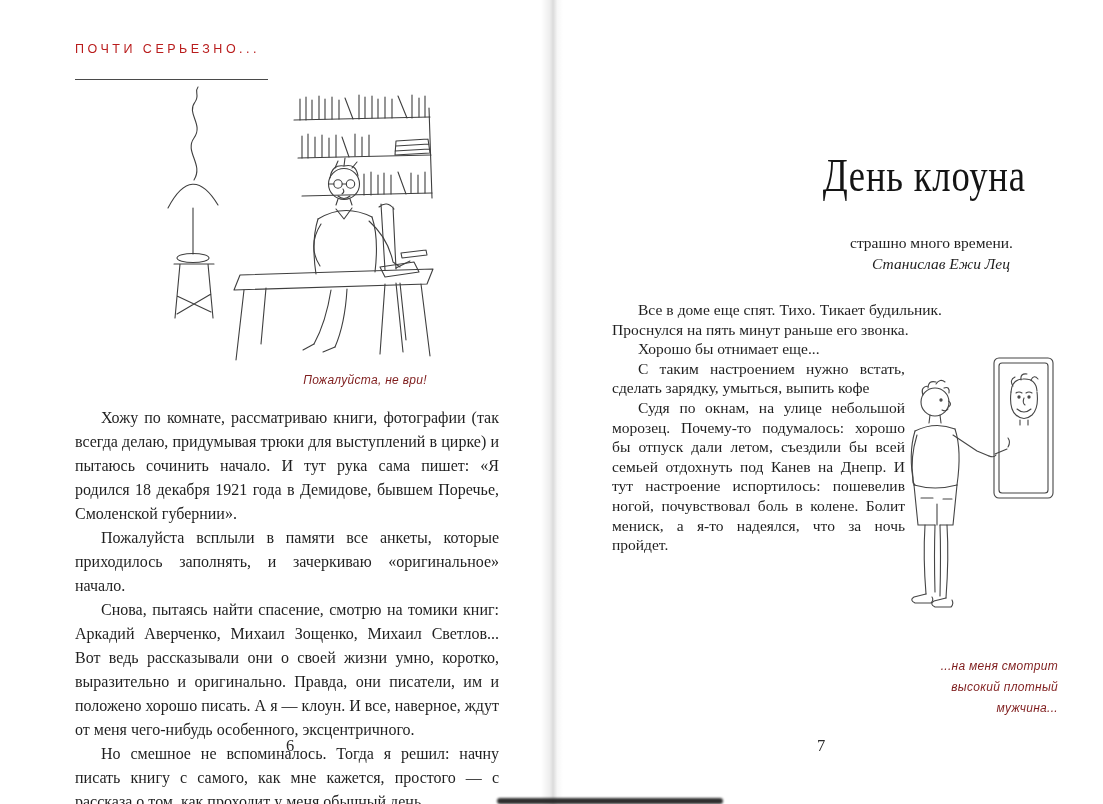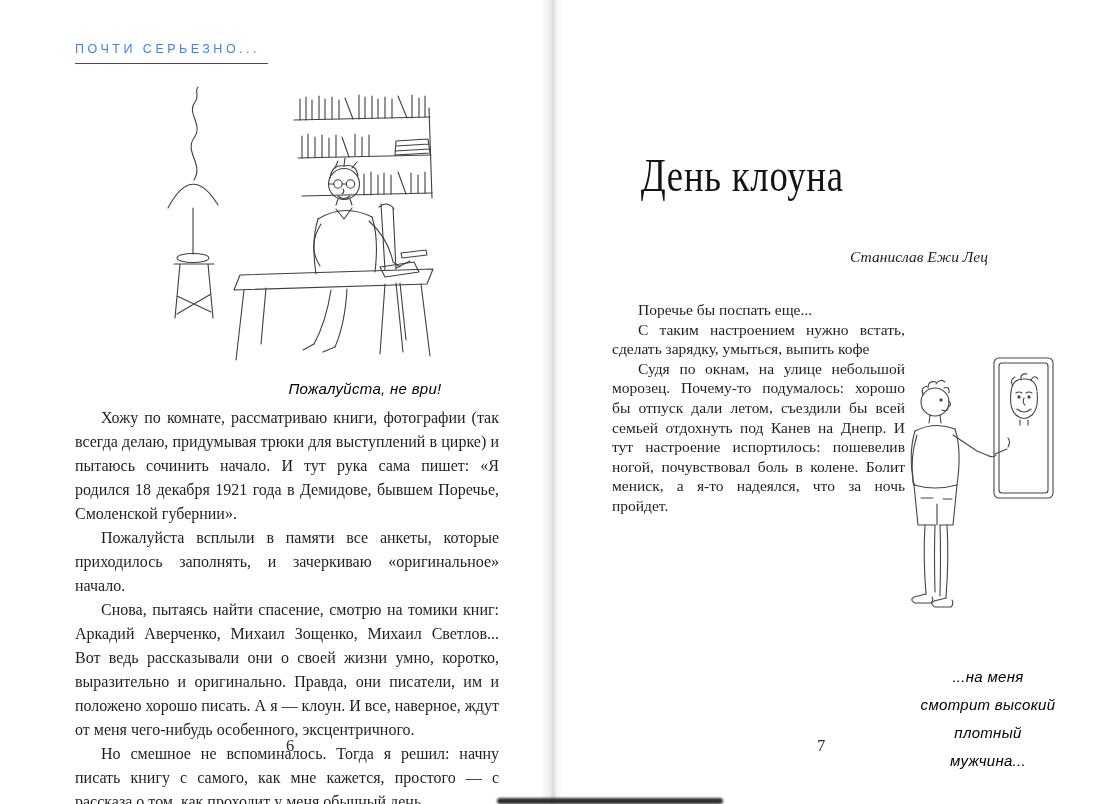--- a/index.html
+++ b/index.html
@@ -19,62 +19,62 @@
   .gutter-bottom{
     position:absolute;left:497px;top:798px;width:226px;height:6px;
     background:rgba(25,25,25,0.9);
     filter:blur(1px);
     border-radius:3px;
   }
   
   .running-header{
     position:absolute;left:75px;top:42px;width:193px;
     font-family:"Liberation Sans", sans-serif;
-    font-size:12.5px;letter-spacing:3.5px;color:#3b82f6;
-    padding-bottom:7px;border-bottom:1.4px solid #4a4a4a;
+    font-size:12.5px;letter-spacing:3.5px;color:#b91c1c;
+    padding-bottom:23px;border-bottom:1.4px solid #4a4a4a;
     white-space:nowrap;
   }
   
   .body-text{
     font-size:16px;line-height:24px;
     text-align:justify;
     hyphens:auto;-webkit-hyphens:auto;
   }
   .body-text p{margin:0;}
   .body-text p.indent{text-indent:26px;}
   .left-body{position:absolute;left:75px;top:406px;width:424px;}
   .right-body{position:absolute;left:612px;top:300px;width:330px;font-size:15.5px;line-height:19.6px;}
   .right-body .wrapped{width:293px;}
   
   .chapter-title{
-    position:absolute;left:612px;top:148px;width:418px;
-    text-align:left;
+    position:absolute;left:636px;top:148px;width:418px;
+    text-align:right;
   }
   .chapter-title .inner{
     display:inline-block;
     font-size:47px;font-weight:500;letter-spacing:1px;color:#141414;
     transform:scaleX(0.78);transform-origin:center;
     white-space:nowrap;
   }
   
   .epigraph{
     position:absolute;left:850px;top:233px;width:182px;
     font-size:15.5px;line-height:20px;color:#1f1f1f;
   }
   .epigraph .attr{
-    text-align:left;font-style:italic;margin-top:14px;
+    text-align:center;font-style:italic;margin-top:1px;
   }
   
   .caption{
     font-family:"Liberation Sans", sans-serif;
     font-style:italic;font-weight:300;
-    font-size:15px;color:#000000;letter-spacing:0.3px;margin-top:7px;
+    font-size:12px;color:#7f1d1d;letter-spacing:0.3px;
   }
   .left-caption{position:absolute;left:255px;top:373px;width:220px;text-align:center;}
-  .right-caption{position:absolute;left:918px;top:656px;width:140px;text-align:center;line-height:28px;}
+  .right-caption{position:absolute;left:918px;top:656px;width:140px;text-align:right;line-height:21px;}
   
   .page-number{position:absolute;width:418px;text-align:center;font-size:16.5px;color:#2a2a2a;}
   .pn-left{left:78px;top:736px;width:424px;}
   .pn-right{left:612px;top:736px;}
   
   .illus-left{position:absolute;left:148px;top:86px;}
   .illus-right{position:absolute;left:895px;top:352px;}
 </style>
 </head>
 <body>
@@ -145,25 +145,27 @@
     <div class="page-number pn-left">6</div>
   </div>
 
   <div>
 
     <div class="chapter-title">
       <span class="inner">День клоуна</span>
     </div>
 
     <div class="epigraph">
+      <div>страшно много времени.</div>
       <div class="attr">Станислав Ежи Лец</div>
     </div>
 
     <div class="body-text right-body">
-      <p class="indent">Поречье бы поспать еще...</p>
+      <p class="indent">Все в доме еще спят. Тихо. Тикает будильник. Проснулся на пять минут раньше его звонка.</p>
+      <p class="indent">Хорошо бы отнимает еще...</p>
       <div class="wrapped">
         <p class="indent">С таким настроением нужно встать, сделать зарядку, умыться, выпить кофе</p>
         <p class="indent">Судя по окнам, на улице небольшой морозец. Почему-то подумалось: хорошо бы отпуск дали летом, съездили бы всей семьей отдохнуть под Канев на Днепр. И тут настроение испортилось: пошевелив ногой, почувствовал боль в колене. Болит мениск, а я-то надеялся, что за ночь пройдет.</p>
       </div>
     </div>
 
     <svg class="illus-right" width="165" height="300" viewBox="0 0 165 300">
       <g stroke="#454545" stroke-width="1.1" fill="none" stroke-linecap="round" stroke-linejoin="round">
 
         <rect x="99" y="6" width="59" height="140" rx="5"></rect>

